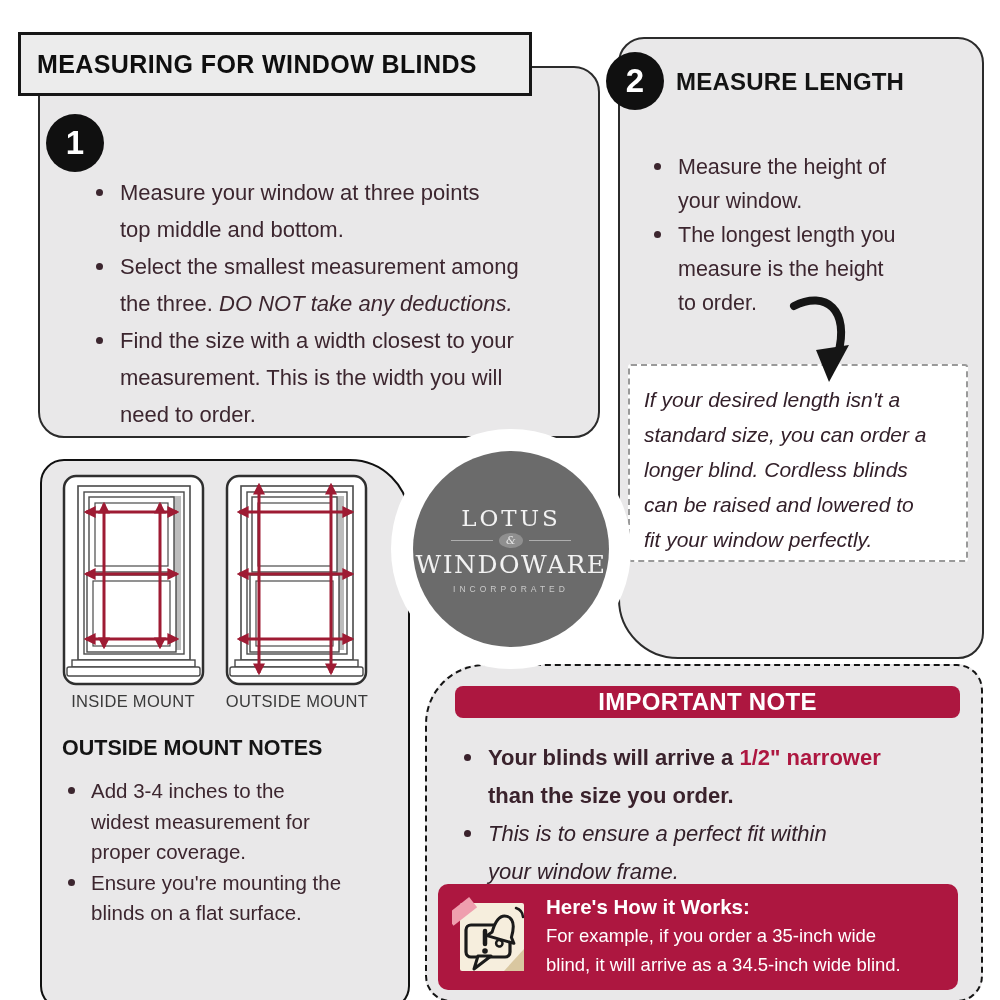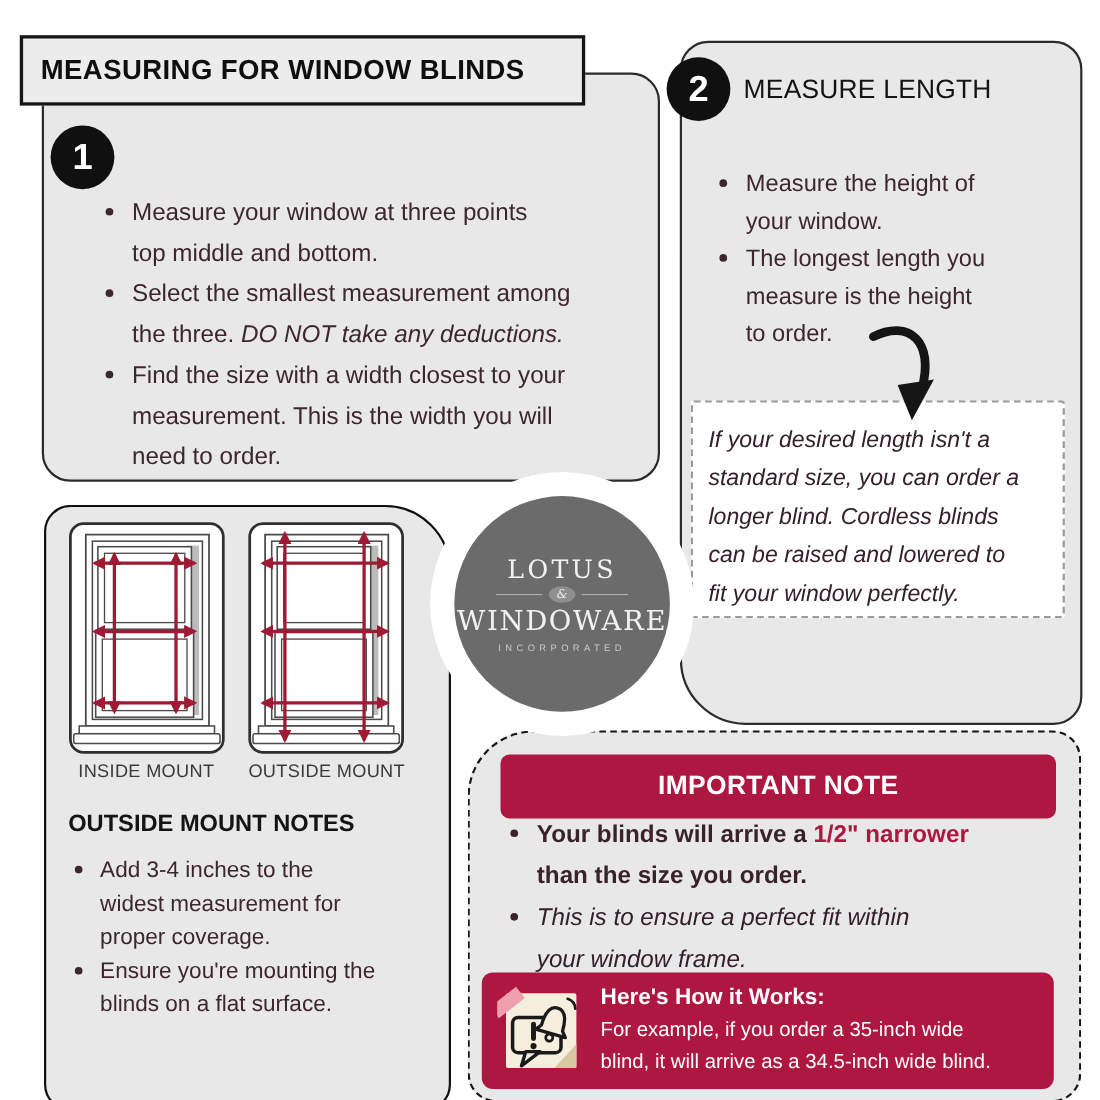--- a/index.html
+++ b/index.html
@@ -67,34 +67,34 @@
   .amp { font-size:11px; font-style:italic; color:#e8e8e8; background:#8f8f8f;
     border-radius:50%; padding:1px 7px; }
   .logo2 { font-size:25px; letter-spacing:1.5px; color:#f2f2f2; }
   .logo3 { font-size:8.5px; letter-spacing:4px; color:#c9c9c9; margin-top:5px;
     font-family:"Liberation Sans", sans-serif; }
 
   
   #box2 { left:618px; top:25px; width:366px; height:622px;
     border:2px solid #2b2b2b; border-radius:26px; border-bottom-left-radius:60px; z-index:1; }
   #h2 { position:absolute; left:676px; top:56px; z-index:5;
-    font-size:24px; font-weight:400; color:#141414; letter-spacing:.2px; }
+    font-size:24px; font-weight:700; color:#141414; letter-spacing:.2px; }
   #list3 { left:648px; top:138px; width:322px; font-size:21.5px; line-height:34px; color:#3c262f; }
   #list3 li { padding-left:30px; }
   #list3 li::before { top:13px; left:6px; }
   #arrow { position:absolute; left:788px; top:282px; z-index:5; }
   #nbox { position:absolute; left:628px; top:352px; width:340px; height:198px;
     background:#ffffff; border:2px dashed #9a9a9a; border-radius:3px; z-index:2;
     padding:16px 14px; font-size:21px; font-style:italic; line-height:35px;
     color:#33202a; white-space:pre-line; }
 
   
   #ibox { left:425px; top:652px; width:558px; height:338px;
     border:2.5px dashed #141414; border-radius:26px; border-top-left-radius:60px; z-index:1; }
-  #ihdr { position:absolute; left:455px; top:674px; width:505px; height:58px; z-index:5;
+  #ihdr { position:absolute; left:455px; top:674px; width:505px; height:32px; z-index:5;
     background:#ad1740; border-radius:8px; color:#ffffff; font-size:24px; font-weight:800;
     letter-spacing:.3px; display:flex; align-items:center; justify-content:center; }
   #list4 { left:460px; top:727px; width:508px; font-size:22px; line-height:38px; }
   #list4 li { padding-left:28px; }
   #list4 li::before { top:15px; background:#3a222c; }
   #list4 .b1 { font-weight:700; color:#3a222c; }
   #list4 .hl { color:#ad1740; }
   #list4 .b2 { font-style:italic; color:#33202a; }
 
   #works { position:absolute; left:438px; top:872px; width:520px; height:106px;

